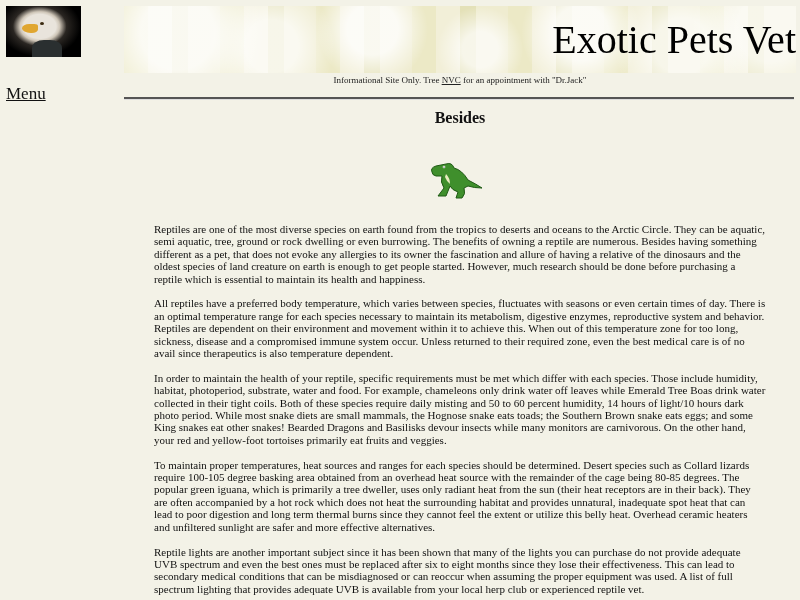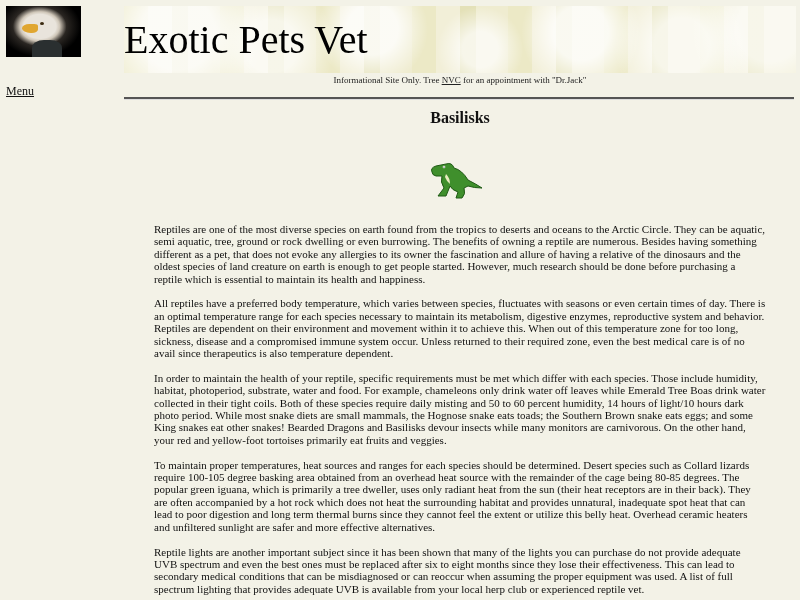--- a/index.html
+++ b/index.html
@@ -24,37 +24,37 @@
     .logo .eye {
       position: absolute; left: 34px; top: 16px; width: 4px; height: 3px;
       background: #3a2a10; border-radius: 50%;
     }
     .logo .neck {
       position: absolute; left: 26px; top: 34px; width: 30px; height: 20px;
       background: #2a2f30; border-radius: 40% 40% 0 0;
     }
     .menu-link {
       position: absolute; left: 6px; top: 84px;
-      font-size: 12px; color: #111; text-decoration: underline; cursor: pointer;
+      font-size: 17px; color: #111; text-decoration: underline; cursor: pointer;
     }
     .banner {
       position: absolute; left: 124px; top: 6px; width: 672px; height: 67px;
       background:
         radial-gradient(circle at 8% 40%, rgba(255,255,255,.8) 0 6%, transparent 14%),
         radial-gradient(circle at 22% 60%, rgba(255,255,255,.7) 0 5%, transparent 12%),
         radial-gradient(circle at 37% 35%, rgba(255,255,255,.8) 0 6%, transparent 13%),
         radial-gradient(circle at 53% 65%, rgba(255,255,255,.7) 0 5%, transparent 12%),
         radial-gradient(circle at 68% 40%, rgba(255,255,255,.8) 0 6%, transparent 13%),
         radial-gradient(circle at 83% 60%, rgba(255,255,255,.7) 0 5%, transparent 12%),
         radial-gradient(circle at 96% 35%, rgba(255,255,255,.7) 0 5%, transparent 12%),
         repeating-linear-gradient(90deg, #ece9c6 0 24px, #f2efd8 24px 48px, #e4e1b8 48px 64px, #efecd0 64px 96px);
     }
     .banner-title {
       position: absolute; left: 0; right: 0; top: 10px;
-      text-align: left; font-size: 40px; color: #000;
+      text-align: right; font-size: 40px; color: #000;
     }
     .tagline {
       position: absolute; left: 124px; width: 672px; top: 75px;
       text-align: center; font-size: 9px; color: #222;
     }
     .tagline a { color: #222; text-decoration: underline; cursor: pointer; text-align: center; }
     .hr {
       position: absolute; left: 124px; top: 97px; width: 670px; height: 2px;
       background: #555; border-bottom: 1px solid #ddd;
     }
@@ -86,21 +86,21 @@
 <div class="banner">
   <div class="banner-title">Exotic Pets Vet</div>
 </div>
 
 <div class="tagline">
   <span>Informational Site Only.  Tree </span><a>NVC</a><span> for an appointment with "Dr.Jack"</span>
 </div>
 
 <div class="hr"></div>
 
-<h1 class="page-heading">Basilisks</h1>
+<h1 class="page-heading">Besides</h1>
 
 <svg class="gator" viewBox="0 0 56 42">
   <path d="M4 14 Q2 10 8 8 L18 6 Q24 4 26 10 Q34 12 40 22 Q48 26 54 30 Q46 30 40 28 L36 30 Q38 36 34 40 L28 40 L30 34 Q24 32 22 28 L18 38 L10 38 L16 30 Q12 24 14 18 L8 18 Q4 17 4 14 Z" fill="#3f8f2c" stroke="#1f5a15" stroke-width="1"></path>
   <path d="M18 16 Q22 20 22 26 Q19 24 17 19 Z" fill="#e8ecc0"></path>
   <circle cx="16" cy="9" r="1.3" fill="#fff"></circle>
   <circle cx="16" cy="9" r="0.6" fill="#000"></circle>
 </svg>
 
 <div class="content">
   <p><span>Reptiles are one of the most diverse species on earth found from the tropics to deserts and oceans to the Arctic Circle.  They can be aquatic, semi aquatic, tree, ground or rock dwelling or even burrowing.  The benefits of owning a reptile are numerous.  Besides having something different as a pet, that does not evoke any allergies to its owner the fascination and allure of having a relative of the dinosaurs and the oldest species of land creature on earth is enough to get people started.  However, much </span><b>research should be done</b><span> before purchasing a reptile which is essential to maintain its health and happiness.</span></p>

